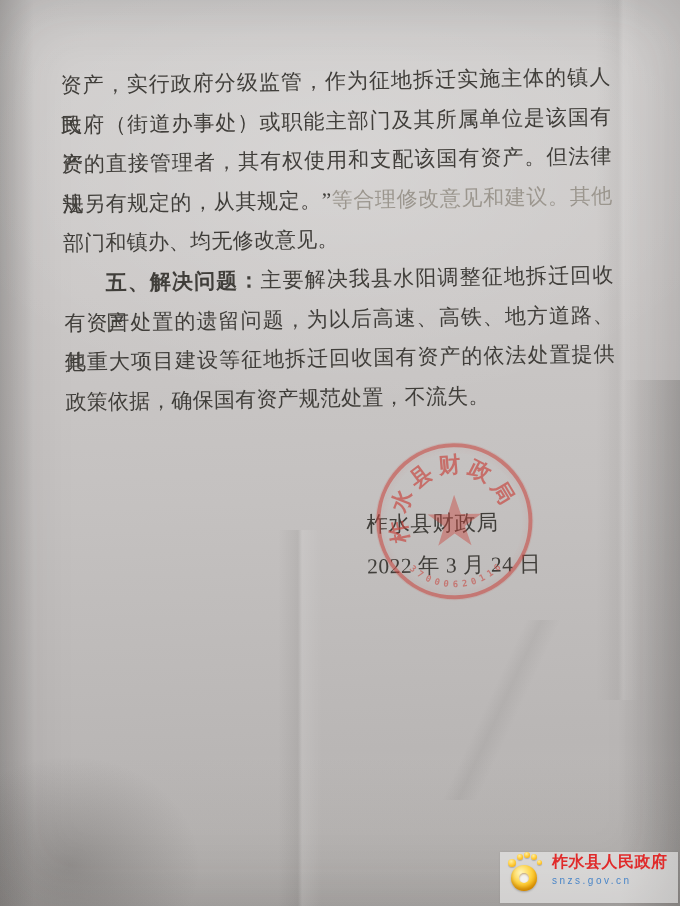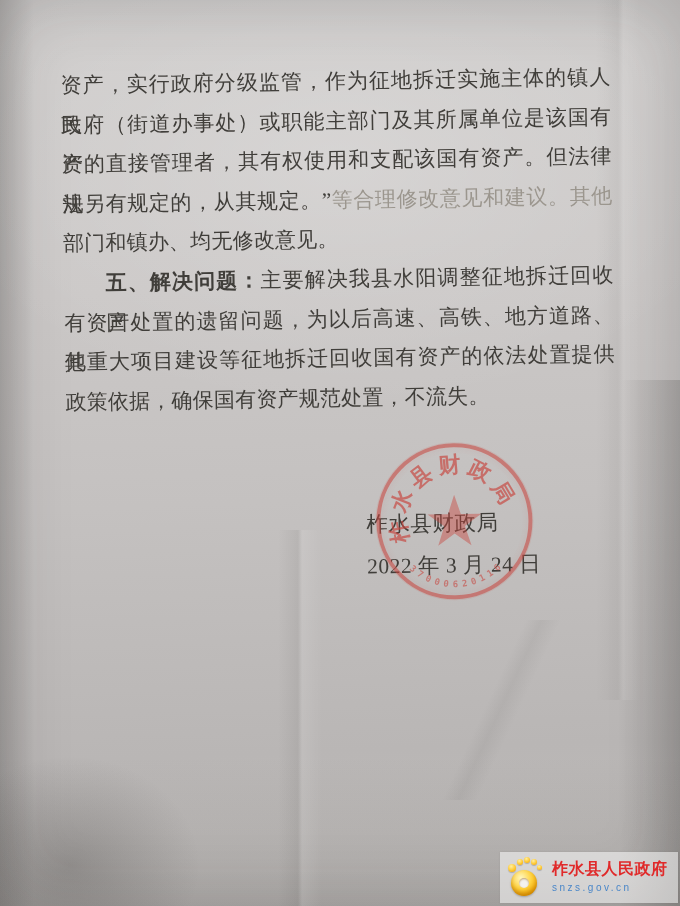--- a/index.html
+++ b/index.html
@@ -70,21 +70,21 @@
   .seal-digit{
     position:absolute;left:50%;top:50%;width:10px;height:12px;margin:-6px 0 0 -5px;
     text-align:center;line-height:12px;font-size:9px;font-weight:bold;
     font-family:"DejaVu Sans Mono",monospace;
     color:var(--seal,#c8453e);opacity:0.62;
   }
   
   .watermark{
     position:absolute;left:500px;top:852px;width:178px;height:51px;
     background:rgba(250,250,249,0.55);
-    display:flex;align-items:center;box-shadow:0 0 2px rgba(0,0,0,0.08);
+    display:flex;align-items:flex-start;box-shadow:0 0 2px rgba(0,0,0,0.08);
   }
   .foot{position:relative;width:36px;height:42px;margin-left:8px;flex:0 0 auto;}
   .foot .ring{
     position:absolute;left:3px;top:13px;width:26px;height:26px;border-radius:50%;
     background:radial-gradient(circle at 38% 30%,#fff6bd,#ffd23e 45%,#f0a500 78%,#cf8a00);
     box-shadow:inset 0 -3px 4px rgba(170,100,0,0.55), 0 1px 2px rgba(0,0,0,0.25);
   }
   .foot .ring::after{
     content:"";position:absolute;left:8px;top:8px;width:10px;height:10px;border-radius:50%;
     background:#f4f2ee;box-shadow:inset 0 1px 2px rgba(140,85,0,0.5);

